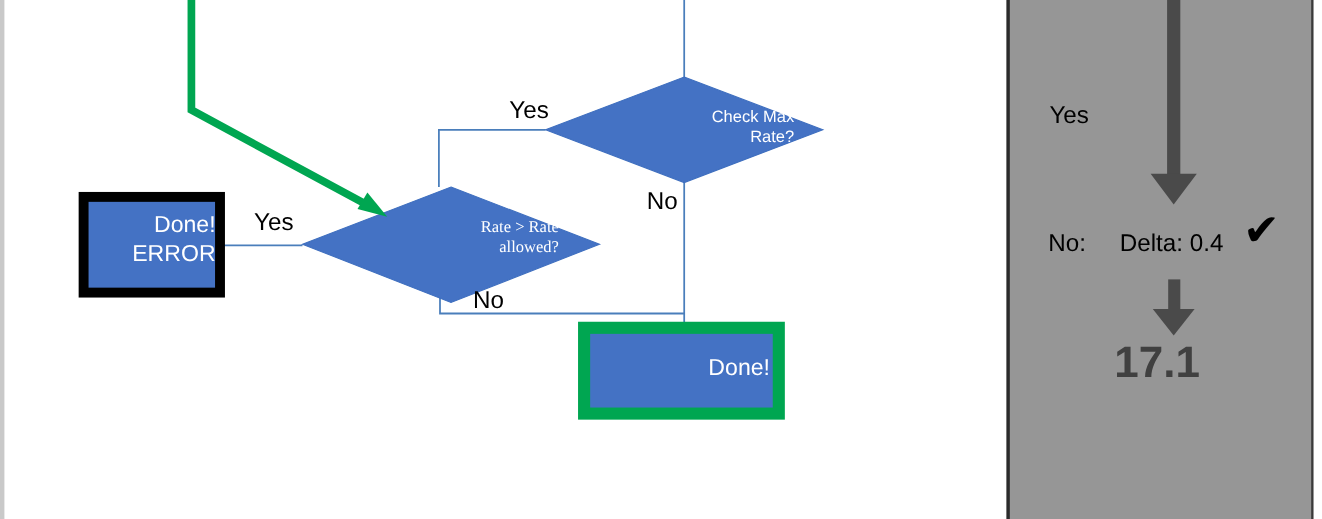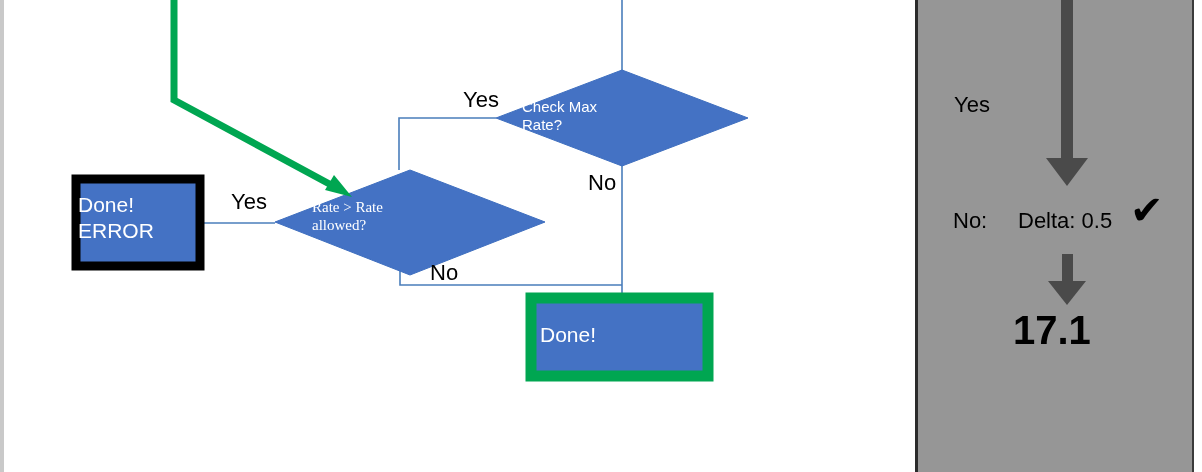--- a/index.html
+++ b/index.html
@@ -27,21 +27,21 @@
   #flow-svg {
     position: absolute;
     left: 0; top: 0;
     width: 920px; height: 472px;
   }
 
   
   .shape-label {
     position: absolute;
     color: #ffffff;
-    text-align: left;
+    text-align: right;
     line-height: 1.22;
     white-space: pre-line;
     pointer-events: none;
   }
   #label-check-max {
     left: 522px; top: 98px; width: 200px;
     font-size: 15px;
   }
   #label-rate-gt {
     left: 312px; top: 198px; width: 196px;
@@ -98,21 +98,21 @@
     left: 212px; top: 190px;
     font-size: 40px;
     line-height: 1;
     font-weight: 400;
   }
   #panel-value {
     position: absolute;
     left: 95px; top: 308px;
     font-size: 40px;
     font-weight: bold;
-    color: #000000;
+    color: #404040;
     white-space: nowrap;
   }
 </style>
 </head>
 <body>
 
 <div id="screen">
 
   <div id="left-edge"></div>
 
@@ -171,20 +171,20 @@
       <g>
         <rect x="144" y="254" width="11" height="32" fill="#4a4a4a"></rect>
         <polygon points="149,305 130,281 168,281" fill="#4a4a4a"></polygon>
       </g>
     </svg>
 
     <div class="panel-text" id="panel-yes">Yes</div>
 
     <div class="panel-text" id="panel-no">No:</div>
 
-    <div class="panel-text" id="panel-delta">Delta: 0.5</div>
+    <div class="panel-text" id="panel-delta">Delta: 0.4</div>
 
     <div class="panel-text" id="panel-check">✔</div>
 
     <div id="panel-value">17.1</div>
   </div>
 
 </div>
 
 </body></html>

